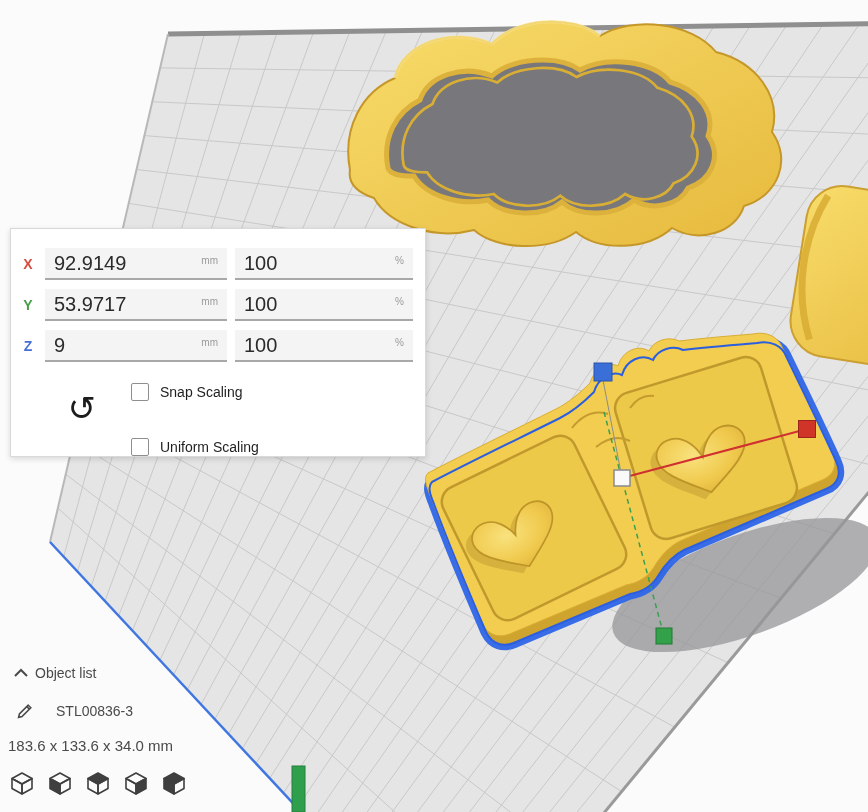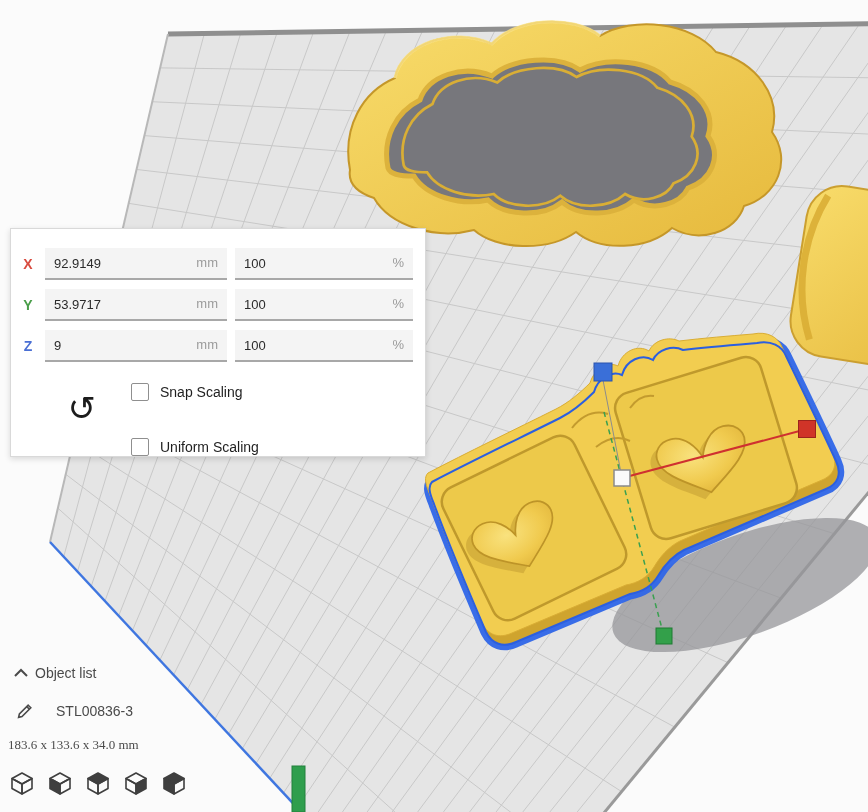--- a/index.html
+++ b/index.html
@@ -23,25 +23,25 @@
   .axis-label{width:34px;text-align:center;font-size:14px;font-weight:700;}
   .axis-label.x{color:#d84b3f;}
   .axis-label.y{color:#4a9e4a;}
   .axis-label.z{color:#4a6fd4;}
   .field{position:relative;width:182px;height:30px;background:#f4f4f4;
          border-bottom:2px solid #a8a8a8;margin-right:8px;}
   .field.pct{width:178px;margin-right:0;}
   .field input{
     position:absolute;inset:0;width:100%;height:100%;box-sizing:border-box;
     border:none;background:transparent;outline:none;
-    padding:0 36px 0 9px;font-size:13px;color:#2b2b2b;
+    padding:0 36px 0 9px;font-size:20px;color:#2b2b2b;
     font-family:"Liberation Sans", sans-serif;
   }
   .field .unit{
-    position:absolute;right:9px;top:7px;font-size:13px;color:#9b9b9b;
+    position:absolute;right:9px;top:7px;font-size:10px;color:#9b9b9b;
     pointer-events:none;
   }
   .reset-button{
     position:absolute;left:50px;top:158px;width:42px;height:42px;
     border:none;background:transparent;cursor:pointer;
     font-family:"DejaVu Sans", sans-serif;font-size:34px;line-height:40px;
     color:#1c1c1c;padding:0;
   }
   .check-row{position:absolute;left:120px;display:flex;align-items:center;gap:11px;height:20px;}
   .check-row input[type=checkbox]{
@@ -56,21 +56,21 @@
   
   .object-list-toggle{
     position:absolute;left:13px;top:665px;display:flex;align-items:center;gap:6px;
     color:#4a4a4a;font-size:14px;z-index:4;cursor:pointer;
   }
   .object-item{
     position:absolute;left:15px;top:701px;display:flex;align-items:center;gap:21px;
     color:#4a4a4a;font-size:14px;z-index:4;
   }
   .object-dimensions{
-    position:absolute;left:8px;top:737px;color:#4a4a4a;font-size:13px;z-index:4;font-family:Liberation Serif, serif;
+    position:absolute;left:8px;top:737px;color:#4a4a4a;font-size:15px;z-index:4;
   }
   .view-toolbar{position:absolute;left:8px;top:769px;display:flex;gap:10px;z-index:4;}
   .view-toolbar button{
     width:28px;height:30px;border:none;background:transparent;padding:1px;cursor:pointer;
   }
 </style>
 </head>
 <body>
 
 <div class="stage">

